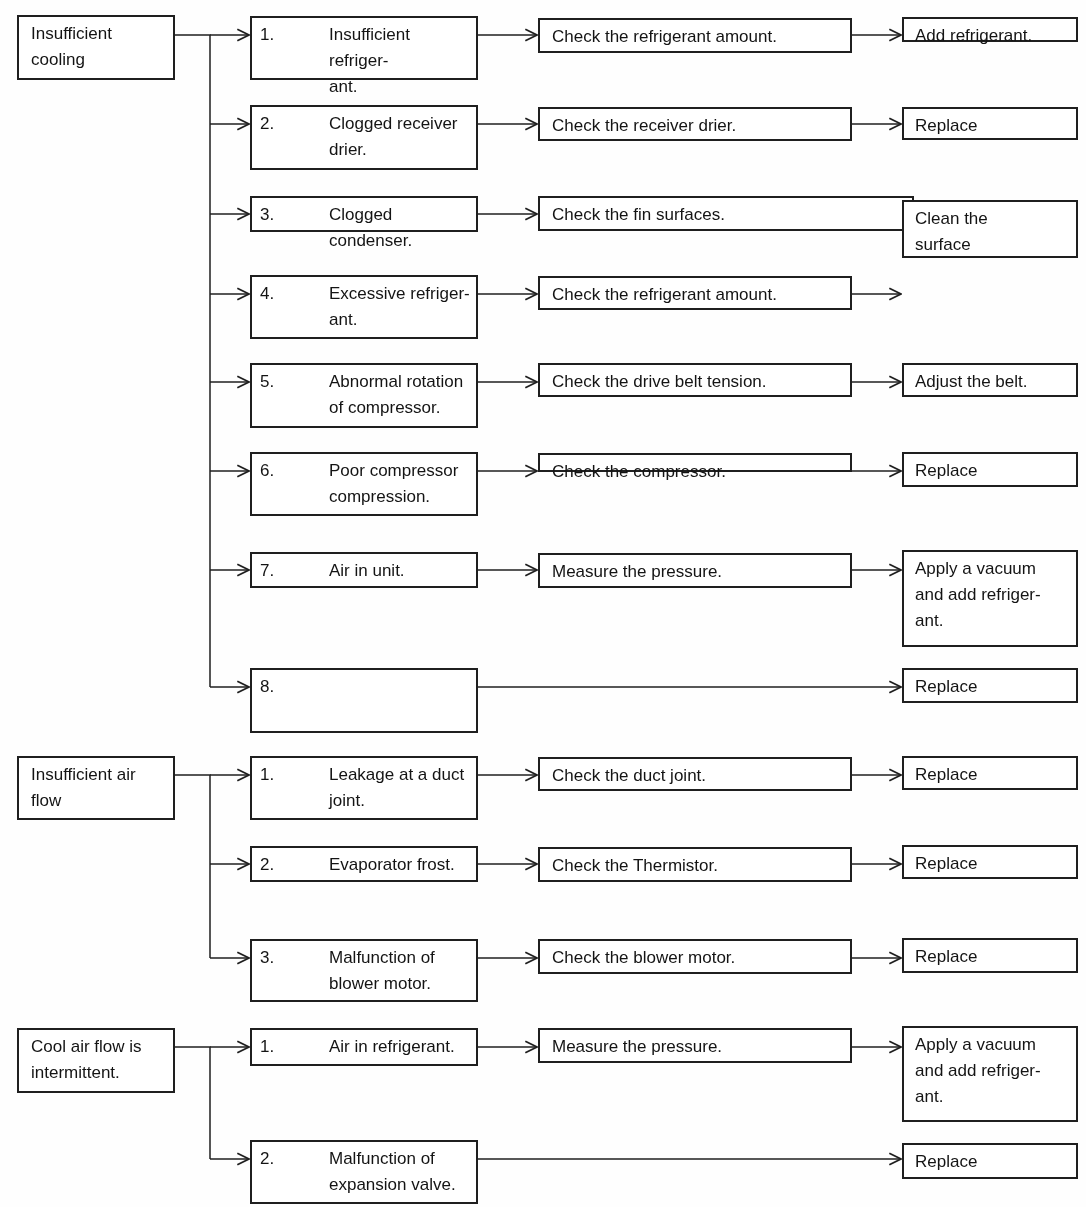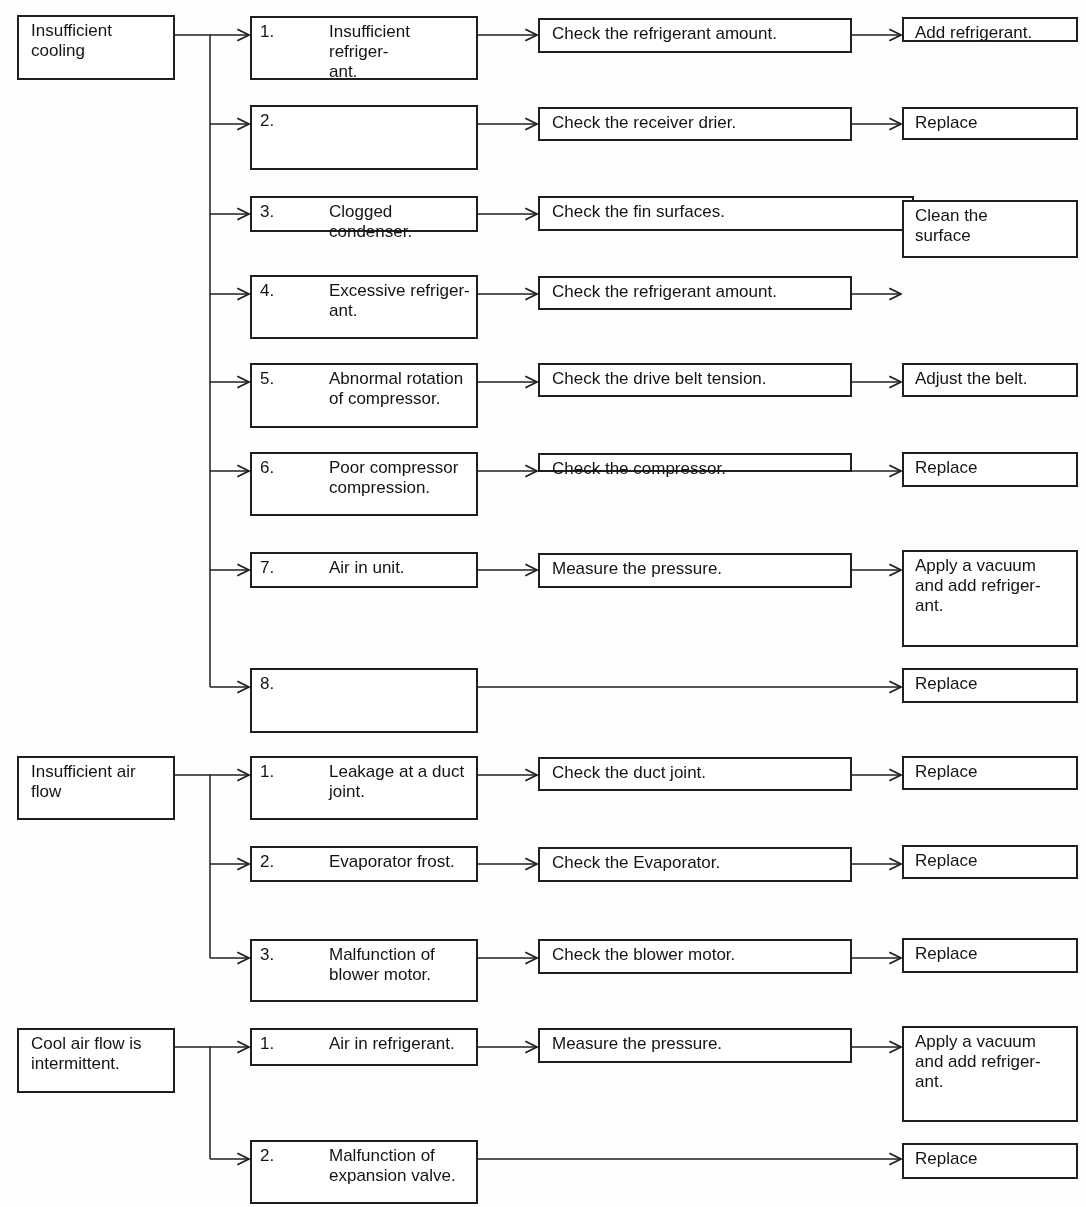--- a/index.html
+++ b/index.html
@@ -14,21 +14,21 @@
   }
   .box {
     position: absolute;
     box-sizing: border-box;
     background: #ffffff;
     border: 2px solid #1f1f1f;
     display: flex;
     align-items: flex-start;
     padding-top: 4px;
     font-size: 17px;
-    line-height: 20px;
+    line-height: 26px;
     z-index: 2;
   }
   .txt { white-space: pre-line; }
   .problem { padding-left: 12px; padding-right: 4px; }
   .check   { padding-left: 12px; padding-right: 4px; }
   .remedy  { padding-left: 11px; padding-right: 4px; }
   .cause   { padding-left: 8px;  padding-right: 4px; }
   .cause .num { flex: 0 0 32px; width: 32px; }
   .cause .txt { flex: 1 1 auto; margin-left: 37px; }
   svg.connectors {
@@ -123,20 +123,22 @@
   </div>
   <div class="box check" style="left:538px;top:18px;width:314px;height:35px">
     <span class="txt">Check the refrigerant amount.</span>
   </div>
   <div class="box remedy" style="left:902px;top:17px;width:176px;height:25px">
     <span class="txt">Add refrigerant.</span>
   </div>
 
   <div class="box cause" style="left:250px;top:105px;width:228px;height:65px">
     <span class="num">2.</span>
+    <span class="txt">Clogged receiver
+drier.</span>
   </div>
   <div class="box check" style="left:538px;top:107px;width:314px;height:34px">
     <span class="txt">Check the receiver drier.</span>
   </div>
   <div class="box remedy" style="left:902px;top:107px;width:176px;height:33px">
     <span class="txt">Replace</span>
   </div>
 
   <div class="box cause" style="left:250px;top:196px;width:228px;height:36px">
     <span class="num">3.</span>
@@ -218,21 +220,21 @@
   </div>
   <div class="box remedy" style="left:902px;top:756px;width:176px;height:34px">
     <span class="txt">Replace</span>
   </div>
 
   <div class="box cause" style="left:250px;top:846px;width:228px;height:36px">
     <span class="num">2.</span>
     <span class="txt">Evaporator frost.</span>
   </div>
   <div class="box check" style="left:538px;top:847px;width:314px;height:35px">
-    <span class="txt">Check the Evaporator.</span>
+    <span class="txt">Check the Thermistor.</span>
   </div>
   <div class="box remedy" style="left:902px;top:845px;width:176px;height:34px">
     <span class="txt">Replace</span>
   </div>
 
   <div class="box cause" style="left:250px;top:939px;width:228px;height:63px">
     <span class="num">3.</span>
     <span class="txt">Malfunction of
 blower motor.</span>
   </div>

